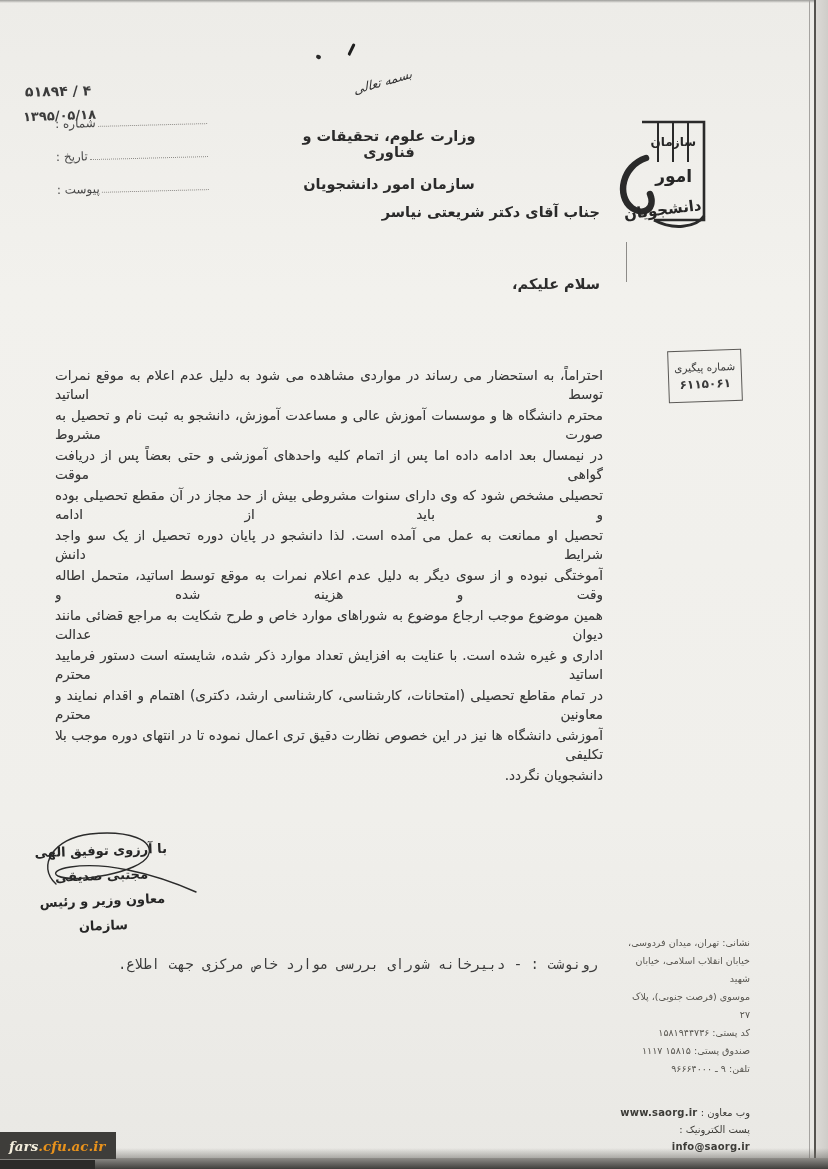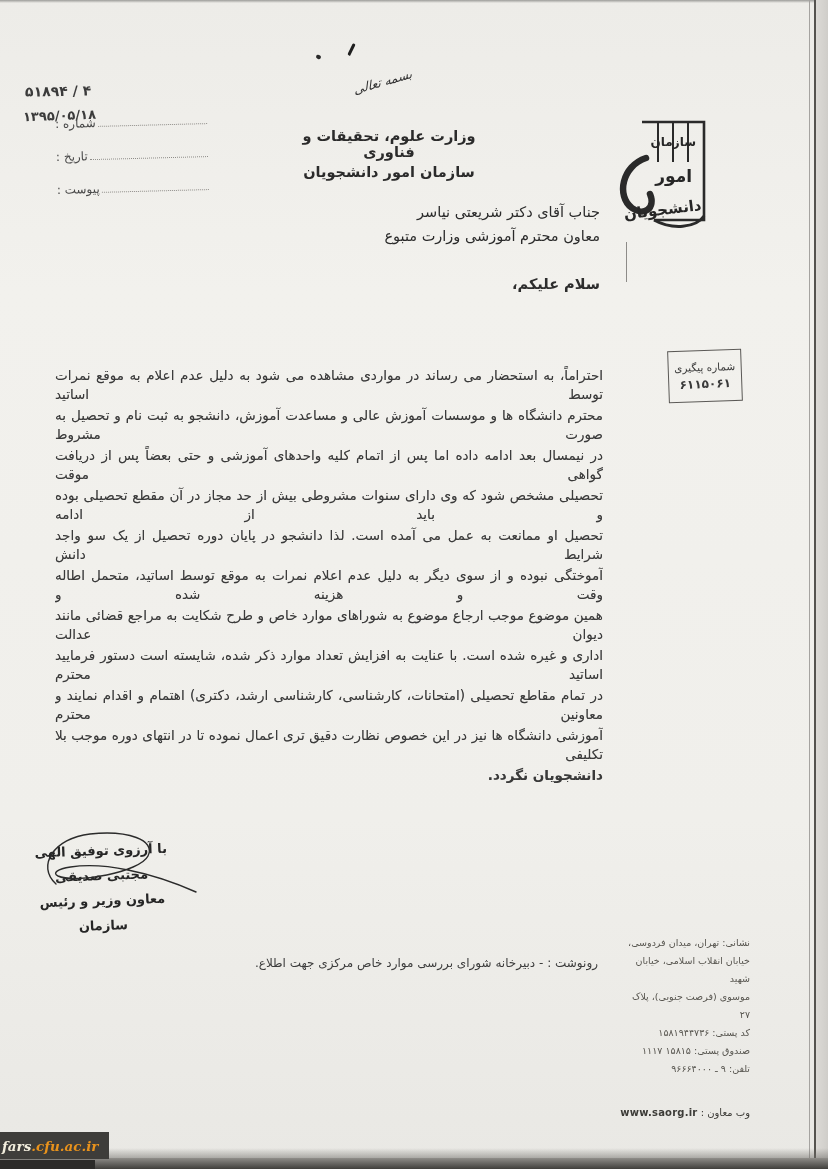--- a/index.html
+++ b/index.html
@@ -24,46 +24,46 @@
   
   .hand-ref{position:absolute;left:25px;top:83px;font-size:14px;font-weight:bold;color:#3b3b3b;transform:rotate(-1deg);letter-spacing:1px;}
   .hand-date{position:absolute;left:23px;top:108px;font-size:13px;font-weight:bold;color:#3b3b3b;transform:rotate(-2deg);letter-spacing:.5px;}
   .ref-block{position:absolute;left:56px;top:108px;width:156px;transform:rotate(-1.5deg);}
   .ref-row{display:flex;flex-direction:row-reverse;align-items:flex-end;height:21px;margin-bottom:12px;font-size:12px;color:#4a4a4a;}
   .ref-label{white-space:nowrap;padding-right:2px;}
   .ref-leader{flex:1;border-bottom:1.6px dotted #8f8d89;margin:0 4px 3px 0;height:2px;}
   
   .besmele{position:absolute;left:348px;top:74px;width:70px;text-align:center;font-size:12.5px;font-style:italic;color:#333;transform:rotate(-16deg) skewX(-10deg);font-family:"DejaVu Serif","Liberation Serif",serif;}
   .ministry{position:absolute;left:276px;top:128px;width:226px;text-align:center;font-weight:bold;font-size:14.5px;color:#2b2b2b;}
-  .ministry .org-line{margin-top:4px;}
+  .ministry .org-line{margin-top:16px;}
   
   .logo{position:absolute;left:612px;top:116px;}
   
-  .recipient{position:absolute;right:228px;top:200px;text-align:right;font-weight:normal;font-size:14.5px;line-height:24px;color:#2a2a2a;margin-left:12px;}
+  .recipient{position:absolute;right:228px;top:200px;text-align:left;font-weight:bold;font-size:14.5px;line-height:24px;color:#2a2a2a;margin-left:12px;}
   .salutation{position:absolute;right:228px;top:276px;font-size:14.5px;font-weight:bold;color:#2d2d2d;}
   
   .tracking-box{position:absolute;left:668px;top:350px;width:72px;height:50px;border:1.4px solid #5a5855;transform:rotate(-2deg);
     display:flex;flex-direction:column;justify-content:center;align-items:center;gap:4px;color:#3a3a3a;}
   .tracking-label{font-size:10.5px;white-space:nowrap;}
   .tracking-number{font-size:12px;font-weight:bold;letter-spacing:1px;}
   
   .body-text{position:absolute;left:55px;top:330px;width:548px;font-size:13.5px;color:#3a3a3a;text-shadow:0 0 .4px rgba(40,40,40,.35);margin-top:36px;}
   .body-line{height:40px;line-height:19px;overflow:hidden;text-align:justify;text-align-last:justify;}
-  .body-line.last{text-align-last:right;font-weight:bold;}
+  .body-line.last{text-align-last:right;}
   
   .signature{position:absolute;left:22px;top:838px;width:160px;text-align:center;font-weight:bold;font-size:13px;line-height:25px;color:#262626;transform:rotate(-2deg);}
   .sig-scribble{position:absolute;left:28px;top:826px;pointer-events:none;}
   
-  .cc-line{position:absolute;right:230px;top:956px;font-size:12px;color:#3c3c3c;}
+  .cc-line{position:absolute;right:230px;top:956px;font-size:14px;color:#3c3c3c;font-family:Liberation Mono, monospace;}
   
   .contact{position:absolute;left:628px;top:934px;width:122px;text-align:right;font-size:9.5px;line-height:18px;color:#57554f;}
   .contact-web{margin-top:26px;width:136px;font-size:10px;line-height:17px;color:#3d3c38;}
   .contact-web .url{font-weight:bold;letter-spacing:.2px;direction:ltr;unicode-bidi:embed;}
   
-  .watermark{position:absolute;left:0;top:1132px;height:27px;padding:0 11px 0 2px;background:#3e3d3a;display:flex;align-items:center;
+  .watermark{position:absolute;left:0;top:1132px;height:27px;padding:0 11px 0 9px;background:#3e3d3a;display:flex;align-items:center;
     font-family:"DejaVu Serif","Liberation Serif",serif;font-style:italic;font-weight:bold;font-size:13.5px;}
   .wm-prefix{color:#f3eedd;}
   .wm-suffix{color:#e8921c;text-align:center;}
 </style>
 </head>
 <body>
 
 <div id="page">
 
   <div class="edge-top"></div>
@@ -114,21 +114,20 @@
       <g fill="#262626" font-weight="bold" font-family="&quot;DejaVu Sans&quot;,&quot;Liberation Sans&quot;,sans-serif" direction="rtl">
         <text x="84" y="30" font-size="12">سازمان</text>
         <text x="80" y="66" font-size="17">امور</text>
         <text x="90" y="94" font-size="15" transform="rotate(-7 90 94)">دانشجویان</text>
       </g>
     </svg>
   </div>
 
   <div class="recipient fa">
     <div>جناب آقای دکتر شریعتی نیاسر</div>
-    <div>معاون محترم آموزشی وزارت متبوع</div>
   </div>
   <div class="salutation fa">سلام علیکم،</div>
 
   <div class="tracking-box fa">
     <div class="tracking-label">شماره پیگیری</div>
     <div class="tracking-number">۶۱۱۵۰۶۱</div>
   </div>
 
   <div class="body-text fa">
     <div class="body-line">احتراماً، به استحضار می رساند در مواردی مشاهده می شود به دلیل عدم اعلام به موقع نمرات توسط اساتید</div>
@@ -160,20 +159,24 @@
     <div>خیابان انقلاب اسلامی، خیابان شهید</div>
     <div>موسوی (فرصت جنوبی)، پلاک ۲۷</div>
     <div>کد پستی: ۱۵۸۱۹۴۴۷۳۶</div>
     <div>صندوق پستی: ۱۵۸۱۵ ۱۱۱۷</div>
     <div>تلفن: ۹ ـ ۹۶۶۶۴۰۰۰</div>
     <div class="contact-web">
       <div>
         <span>وب معاون :</span>
         <span class="url">www.saorg.ir</span>
       </div>
+      <div>
+        <span>پست الکترونیک :</span>
+        <span class="url">info@saorg.ir</span>
+      </div>
     </div>
   </div>
 
   <div class="watermark">
     <span class="wm-prefix">fars</span>
       <span class="wm-suffix">.cfu.ac.ir</span>
   </div>
 
 </div>
 

